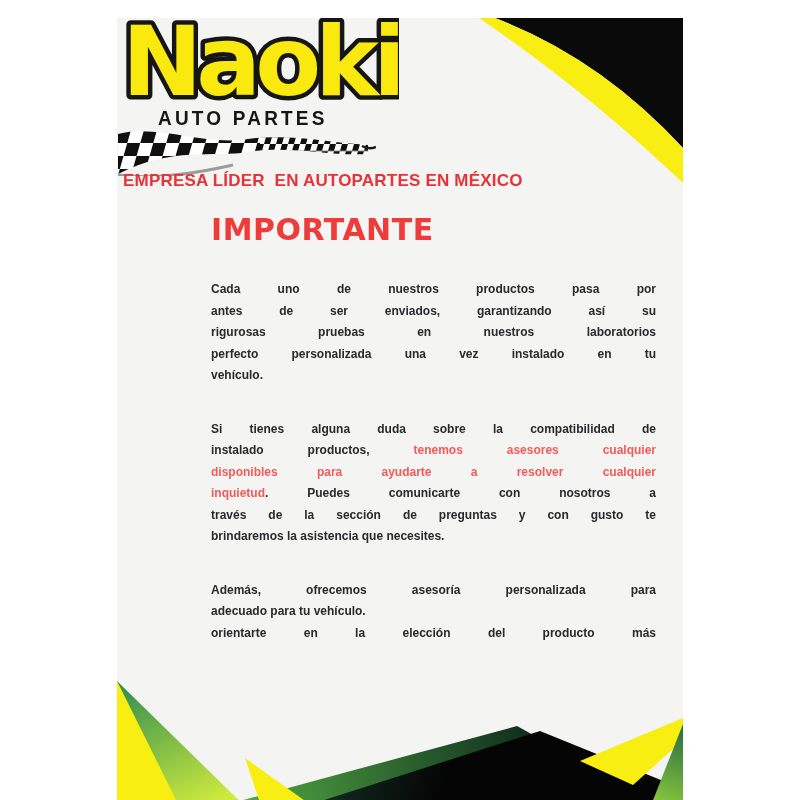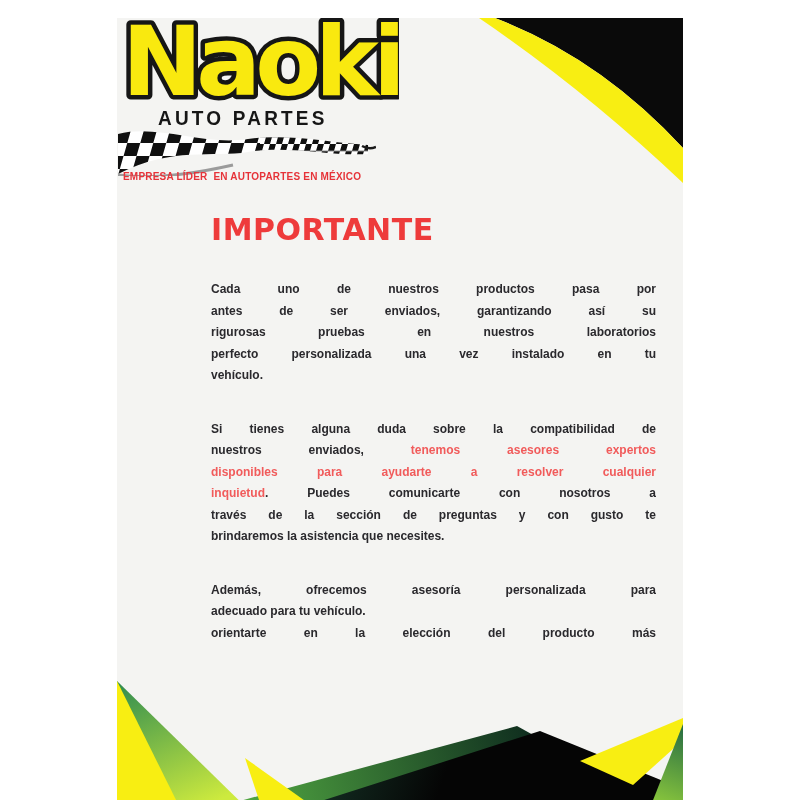--- a/index.html
+++ b/index.html
@@ -15,21 +15,21 @@
   
   .logo-svg{position:absolute;left:2px;top:-2px;width:280px;height:100px;}
   .logo-sub{
     position:absolute;left:6px;top:90px;width:300px;
     font-family:"Liberation Sans",sans-serif;font-weight:700;font-size:19px;
     letter-spacing:3.2px;color:#161616;white-space:pre;transform:scale(1,1.02);margin-left:35px;
   }
   .flag-svg{position:absolute;left:1px;top:112px;width:258px;height:46px;}
   .tagline{
     position:absolute;left:6px;top:153px;
-    font-weight:700;font-size:10px;letter-spacing:.2px;color:#e63339;white-space:pre;
+    font-weight:700;font-size:17px;letter-spacing:.2px;color:#e63339;white-space:pre;
   }
   
   .content{position:absolute;left:63px;top:196px;width:445px;margin-left:31px;}
   .content h1{
     margin:0 0 33px 0;font-family:"DejaVu Sans",sans-serif;
     font-size:30px;line-height:32px;font-weight:800;letter-spacing:.5px;color:#ee3b3b;
   }
   .para{margin:0 0 32px 0;}
   .line{
     font-family:"Liberation Sans",sans-serif;font-weight:700;
@@ -118,21 +118,21 @@
     <div class="para">
       <div class="line">Cada uno de nuestros productos pasa por</div>
       <div class="line">antes de ser enviados, garantizando así su</div>
       <div class="line">rigurosas pruebas en nuestros laboratorios</div>
       <div class="line">perfecto personalizada una vez instalado en tu</div>
       <div class="line last">vehículo.</div>
     </div>
 
     <div class="para">
       <div class="line">Si tienes alguna duda sobre la compatibilidad de</div>
-      <div class="line"><span>nuestros enviados, </span><span class="hl">tenemos asesores expertos</span></div>
+      <div class="line"><span>instalado productos, </span><span class="hl">tenemos asesores cualquier</span></div>
       <div class="line hl">disponibles para ayudarte a resolver cualquier</div>
       <div class="line"><span class="hl">inquietud</span><span>. Puedes comunicarte con nosotros a</span></div>
       <div class="line">través de la sección de preguntas y con gusto te</div>
       <div class="line last">brindaremos la asistencia que necesites.</div>
     </div>
 
     <div class="para">
       <div class="line">Además, ofrecemos asesoría personalizada para</div>
       <div class="line last">adecuado para tu vehículo.</div>
       <div class="line">orientarte en la elección del producto más</div>

